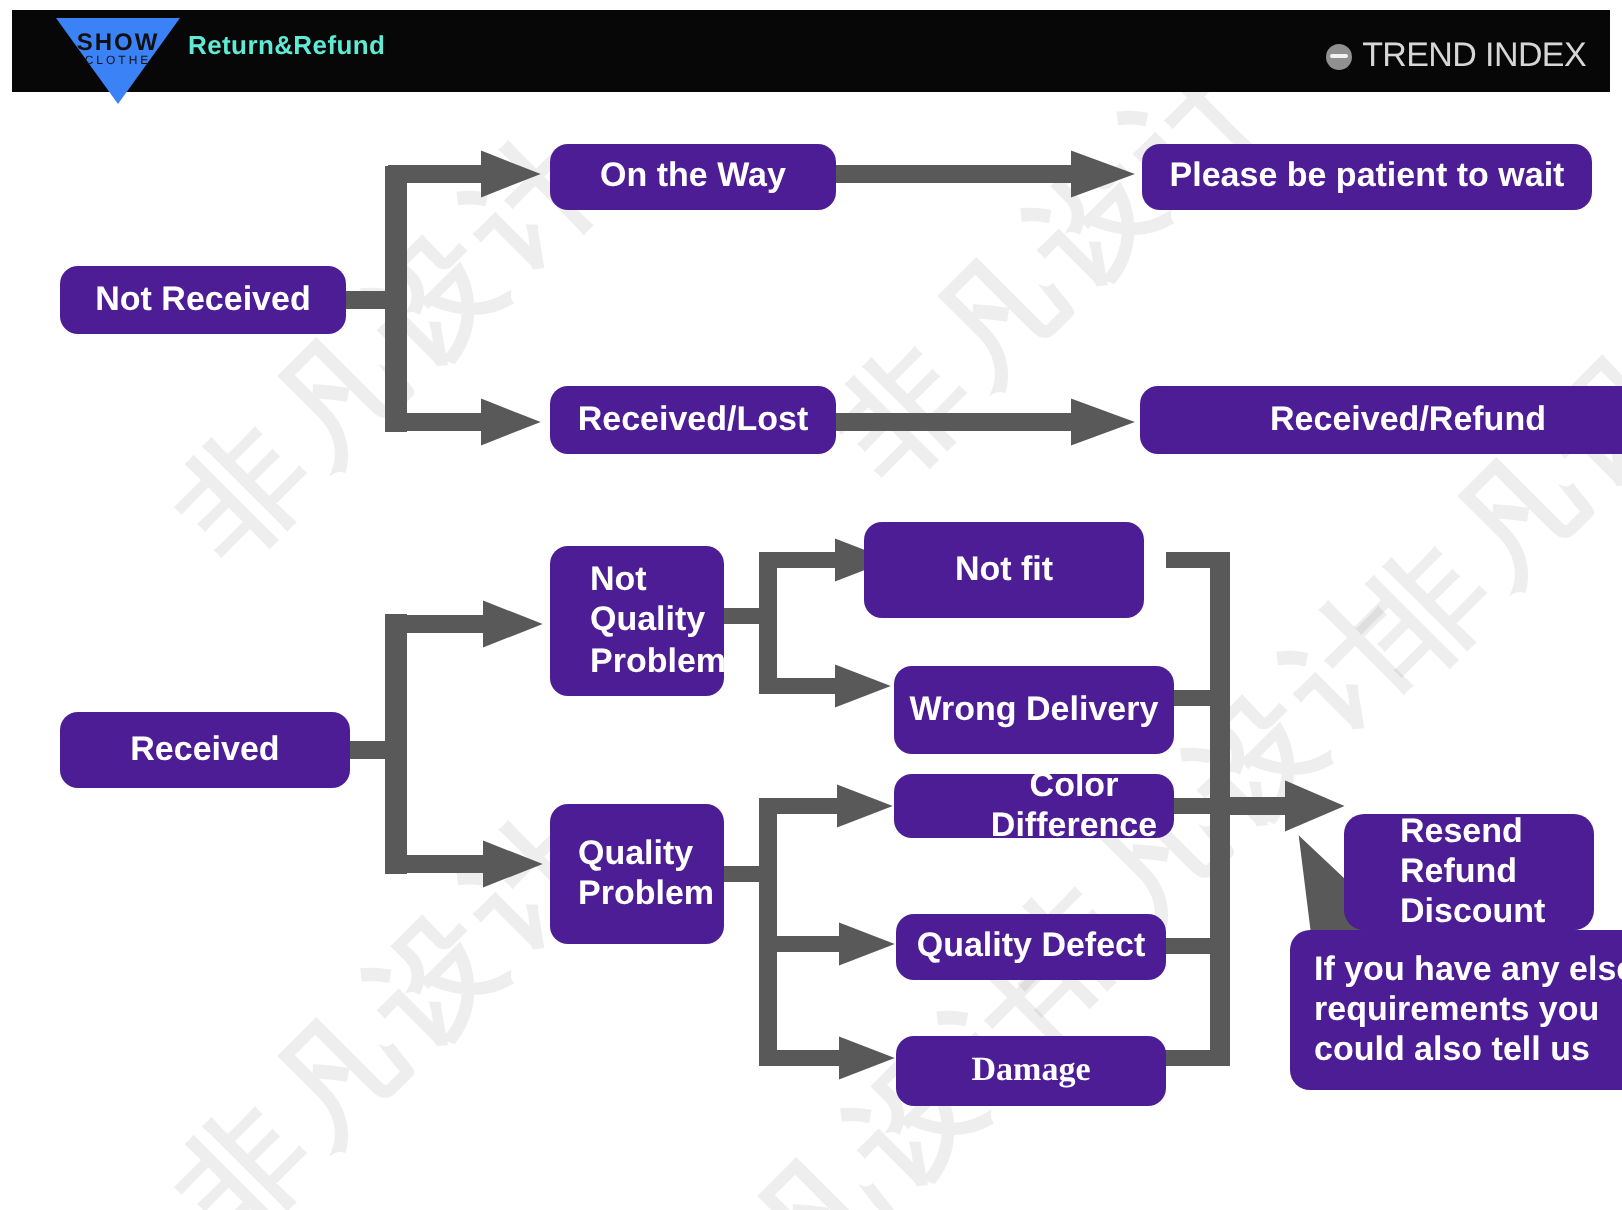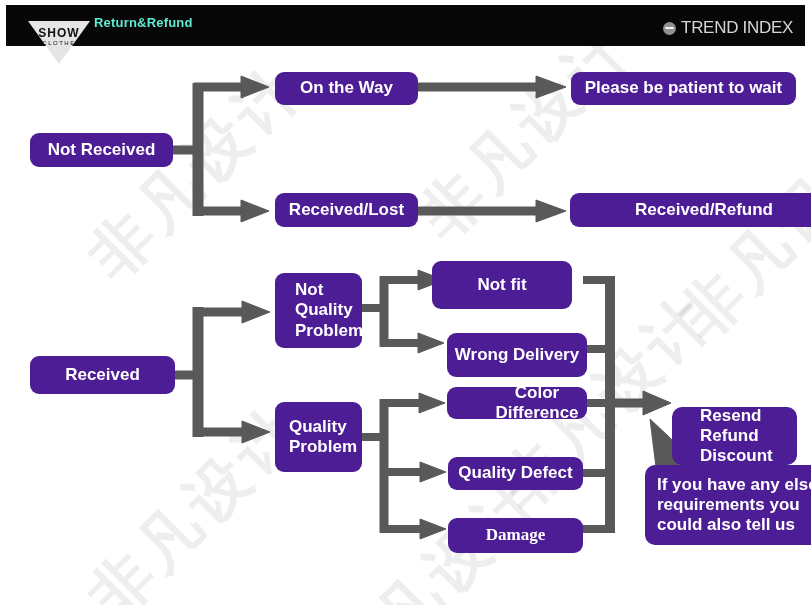--- a/index.html
+++ b/index.html
@@ -9,22 +9,22 @@
     font-family:"Liberation Sans", sans-serif;
   }
   .stage { position:absolute; left:0; top:0; width:811px; height:605px; }
 
   
   .header {
     position:absolute; left:6px; top:5px; width:799px; height:41px;
     background:#070707;
   }
   .logo {
-    position:absolute; left:22px; top:16px; width:62px; height:43px;
-    background:#e5e5e5;
+    position:absolute; left:22px; top:4px; width:62px; height:43px;
+    background:#3b82f6;
     clip-path:polygon(0 0, 100% 0, 50% 100%);
     text-align:center; color:#111;
   }
   .logo-top { font-size:12px; font-weight:bold; letter-spacing:1px; margin-top:5px; }
   .logo-bottom { font-size:6px; letter-spacing:1.5px; margin-top:0px; }
   .title {
     position:absolute; left:88px; top:10px;
     color:#5eead4; font-size:13px; font-weight:bold; letter-spacing:0.2px;
   }
   .trend {

